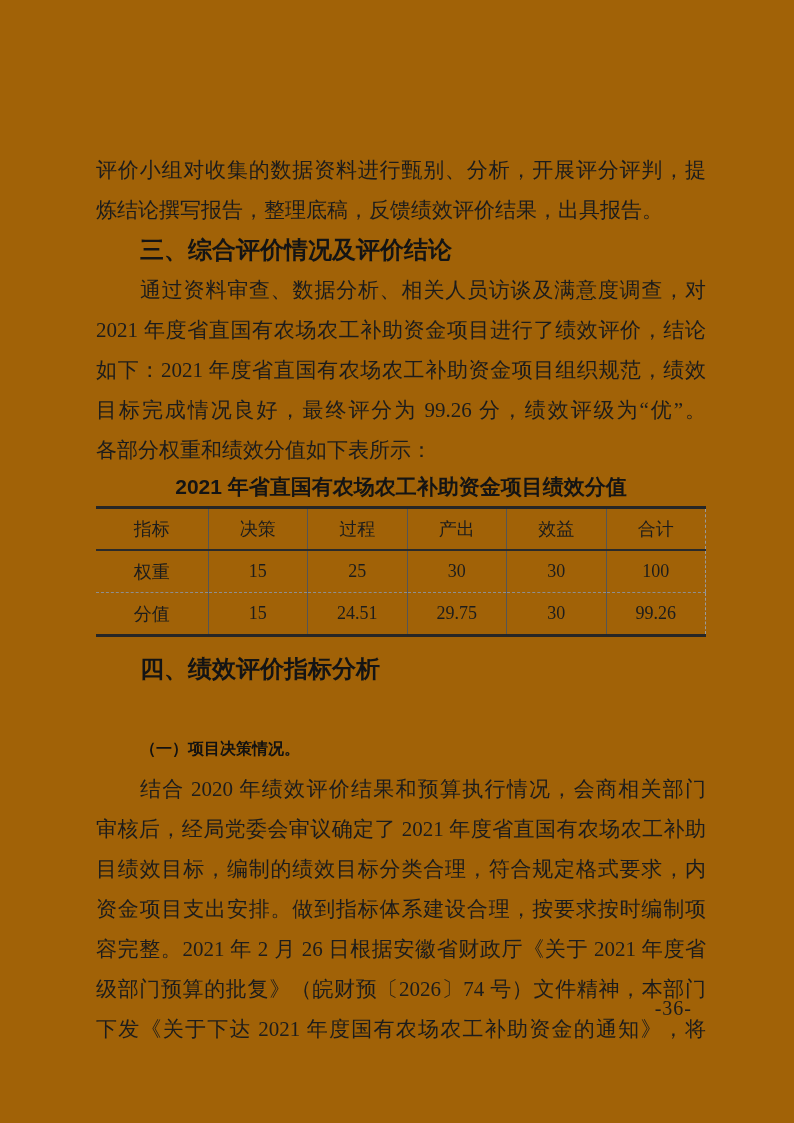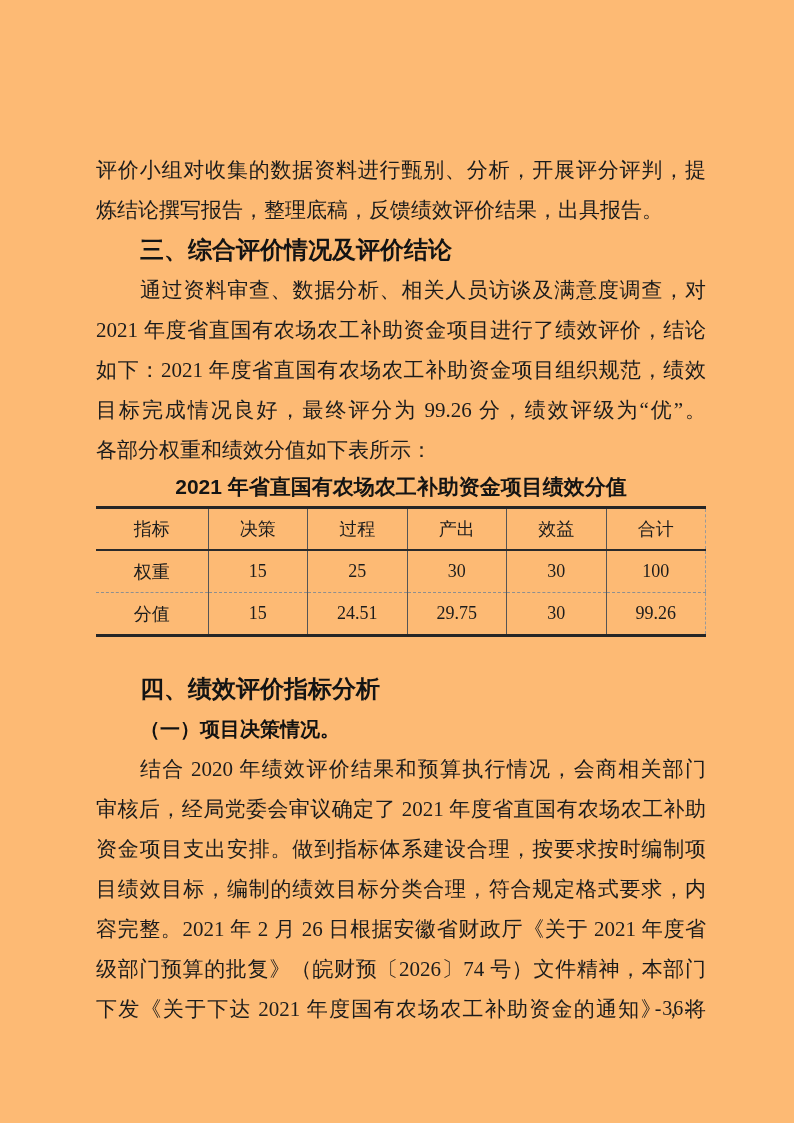--- a/index.html
+++ b/index.html
@@ -4,21 +4,21 @@
 <style>
   html, body {
     margin: 0;
     padding: 0;
     background: #ffffff;
   }
   .page {
     position: relative;
     width: 794px;
     height: 1123px;
-    background: #fdba74;
+    background: #a16207;
     margin: 0 auto;
     overflow: hidden;
     color: #1c1c1c;
     font-family: "Liberation Serif", "DejaVu Serif", serif;
   }
   .content {
     position: absolute;
     left: 96px;
     top: 150px;
     width: 610px;
@@ -40,22 +40,23 @@
     font-weight: 700;
     overflow: hidden;
   }
   .h-sans {
     font-family: "Liberation Sans", "DejaVu Sans", sans-serif;
     font-size: 24px;
     color: #141414;
   }
   .h-serif {
     font-family: "Liberation Serif", "DejaVu Serif", serif;
-    font-size: 20px;
+    font-size: 16px;
     color: #111111;
+    margin-top: 40px;
   }
   .table-title {
     height: 36px;
     line-height: 34px;
     text-align: center;
     font-family: Liberation Sans, sans-serif;
     font-weight: 700;
     font-size: 21px;
     color: #141414;
   }
@@ -76,21 +77,21 @@
     padding: 0;
     color: #1c1c1c;
   }
   table.score-table thead td { border-bottom: 2px solid #2a2a2a; }
   table.score-table td + td { border-left: 1.5px solid #555555; }
   table.score-table tbody tr.r1 td {
     border-bottom: 1.5px dashed #8f8f8f;
     height: 41px;
   }
   table.score-table tbody tr.r2 td { height: 41px; }
-  .mt { margin-top: 32px; }
+  .mt { margin-top: 12px; }
   .page-number {
     position: absolute;
     top: 997px;
     right: 102px;
     font-size: 20px;
     letter-spacing: 1px;
     font-family: "Liberation Serif", "DejaVu Serif", serif;
     color: #1c1c1c;
   }
 </style>
@@ -156,22 +157,22 @@
       </tbody>
     </table>
 
     <div class="heading h-sans mt">四、绩效评价指标分析</div>
 
     <div class="heading h-serif">（一）项目决策情况。</div>
 
     <div class="para">
       <div class="line fill indent">结合 2020 年绩效评价结果和预算执行情况，会商相关部门</div>
       <div class="line fill">审核后，经局党委会审议确定了 2021 年度省直国有农场农工补助</div>
+      <div class="line fill">目绩效目标，编制的绩效目标分类合理，符合规定格式要求，内</div>
       <div class="line fill">资金项目支出安排。做到指标体系建设合理，按要求按时编制项</div>
-      <div class="line fill">目绩效目标，编制的绩效目标分类合理，符合规定格式要求，内</div>
       <div class="line fill">容完整。2021 年 2 月 26 日根据安徽省财政厅《关于 2021 年度省</div>
       <div class="line fill">级部门预算的批复》（皖财预〔2026〕74 号）文件精神，本部门</div>
       <div class="line fill">下发《关于下达 2021 年度国有农场农工补助资金的通知》，将</div>
     </div>
 
   </div>
 
   <div class="page-number">-36-</div>
 </div>
 

